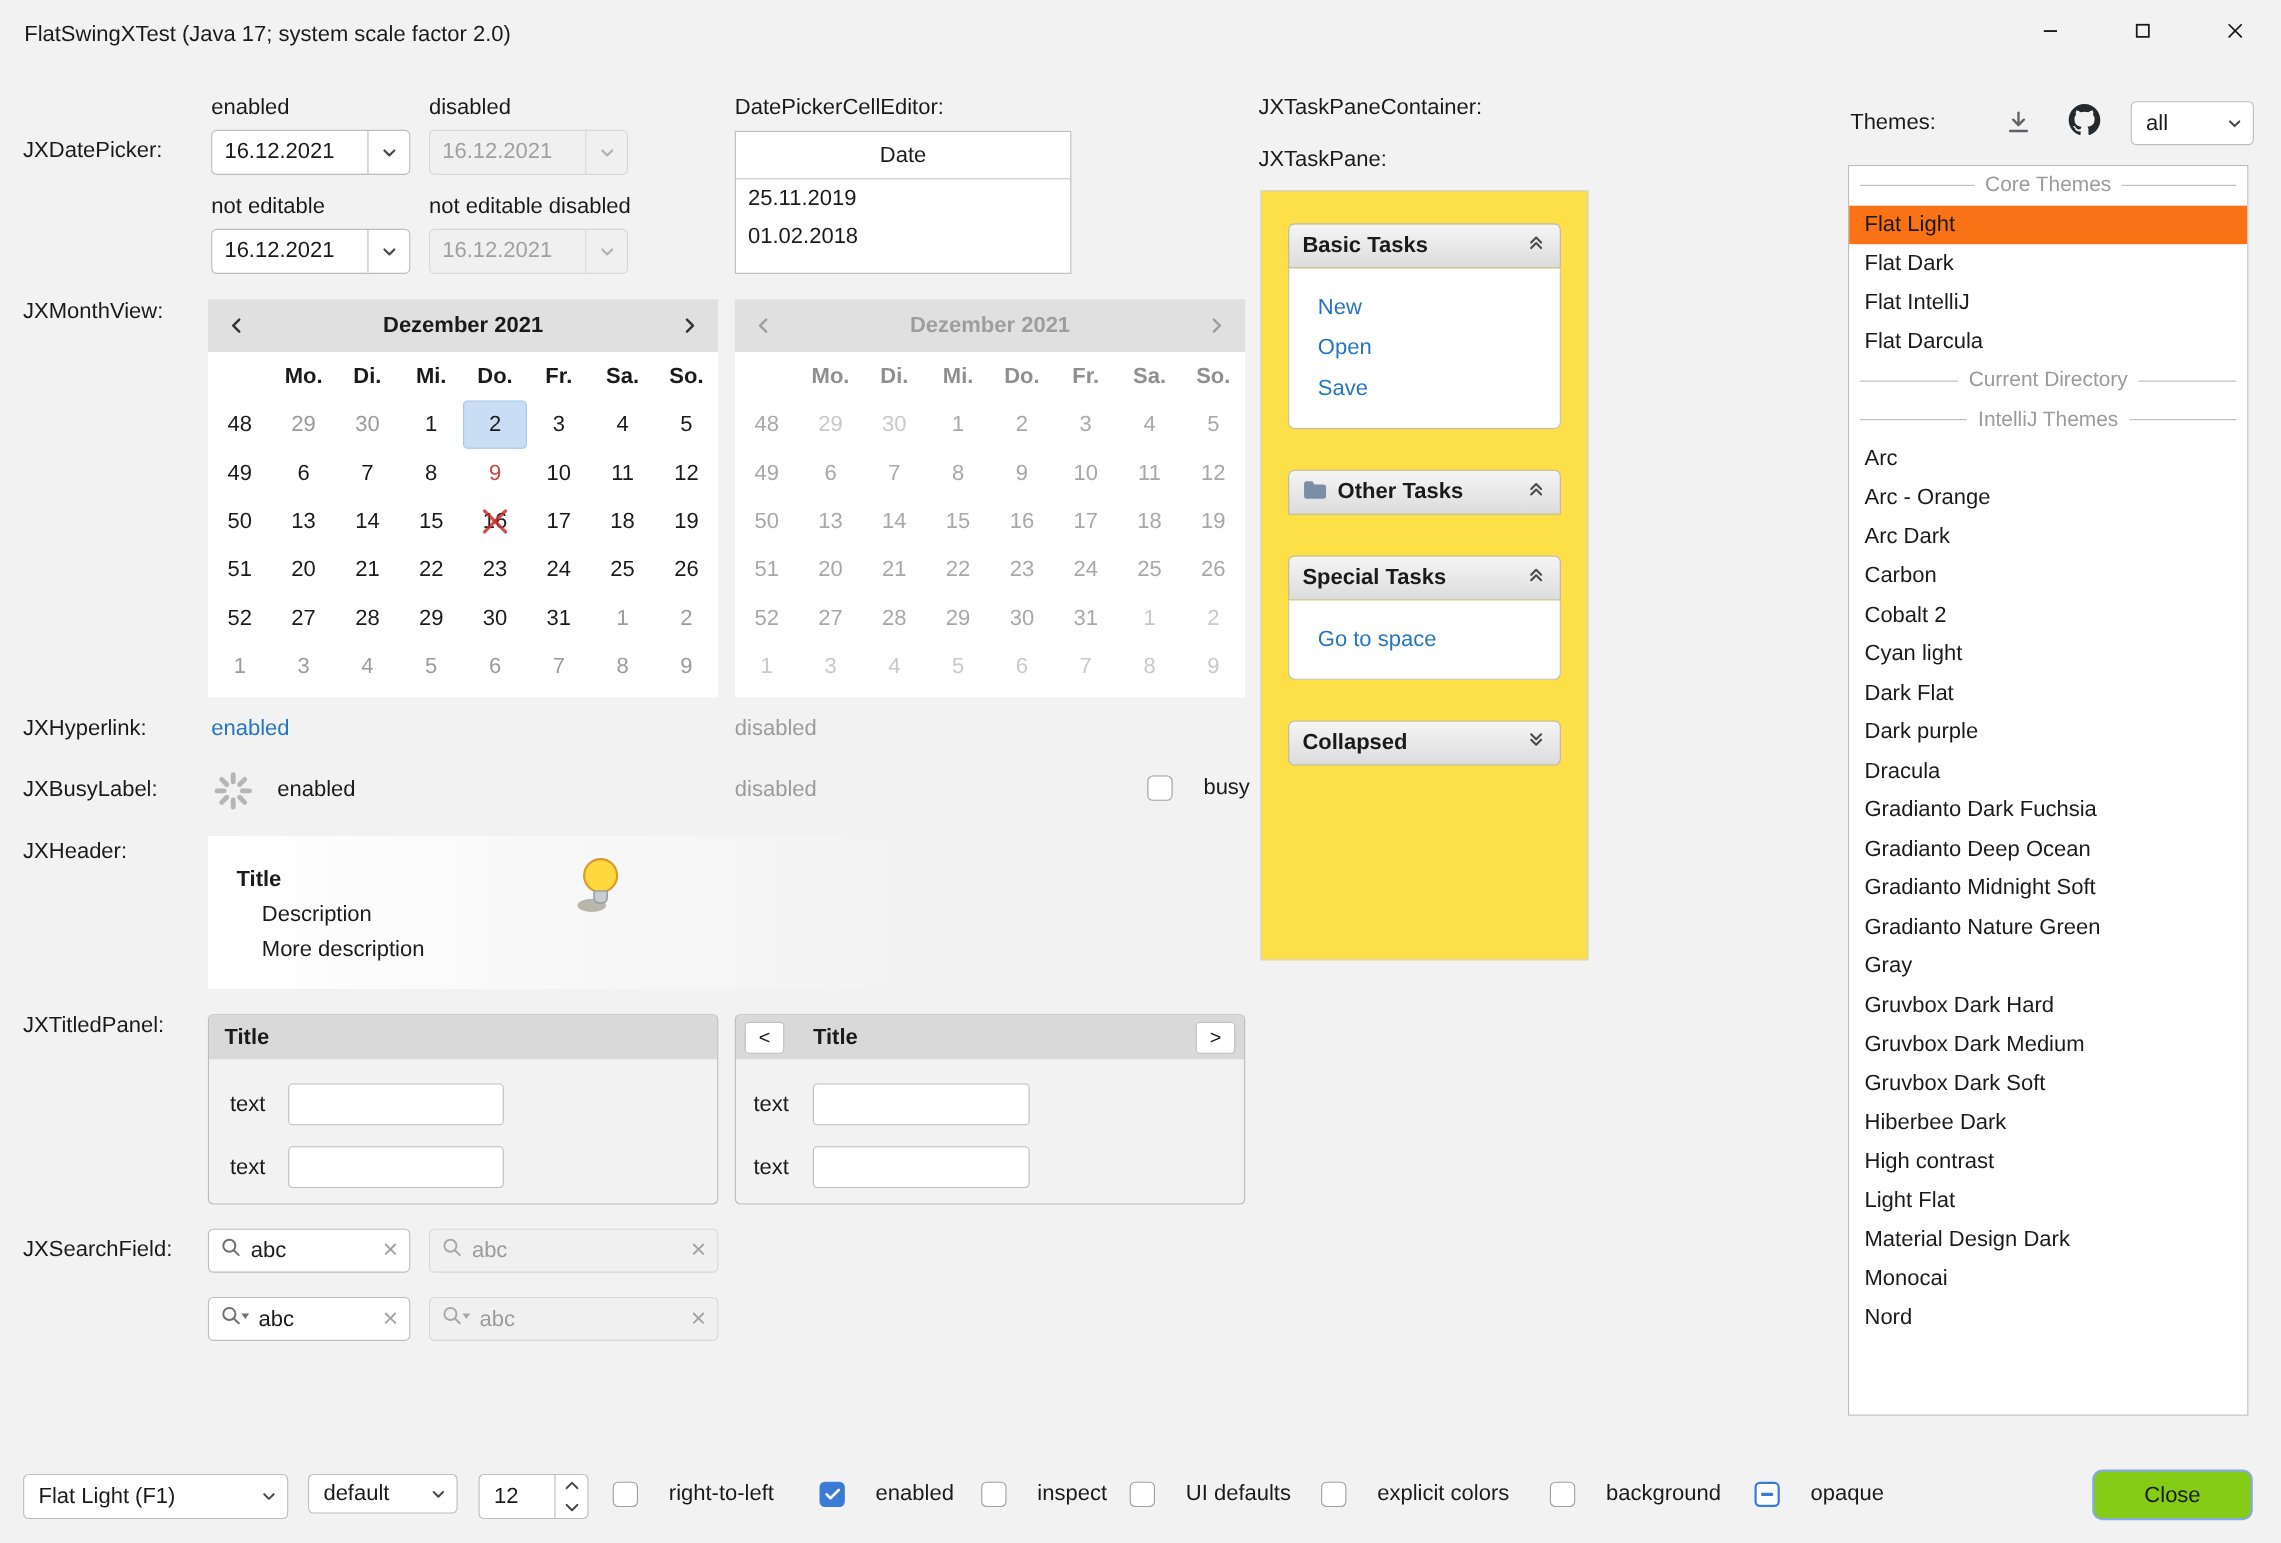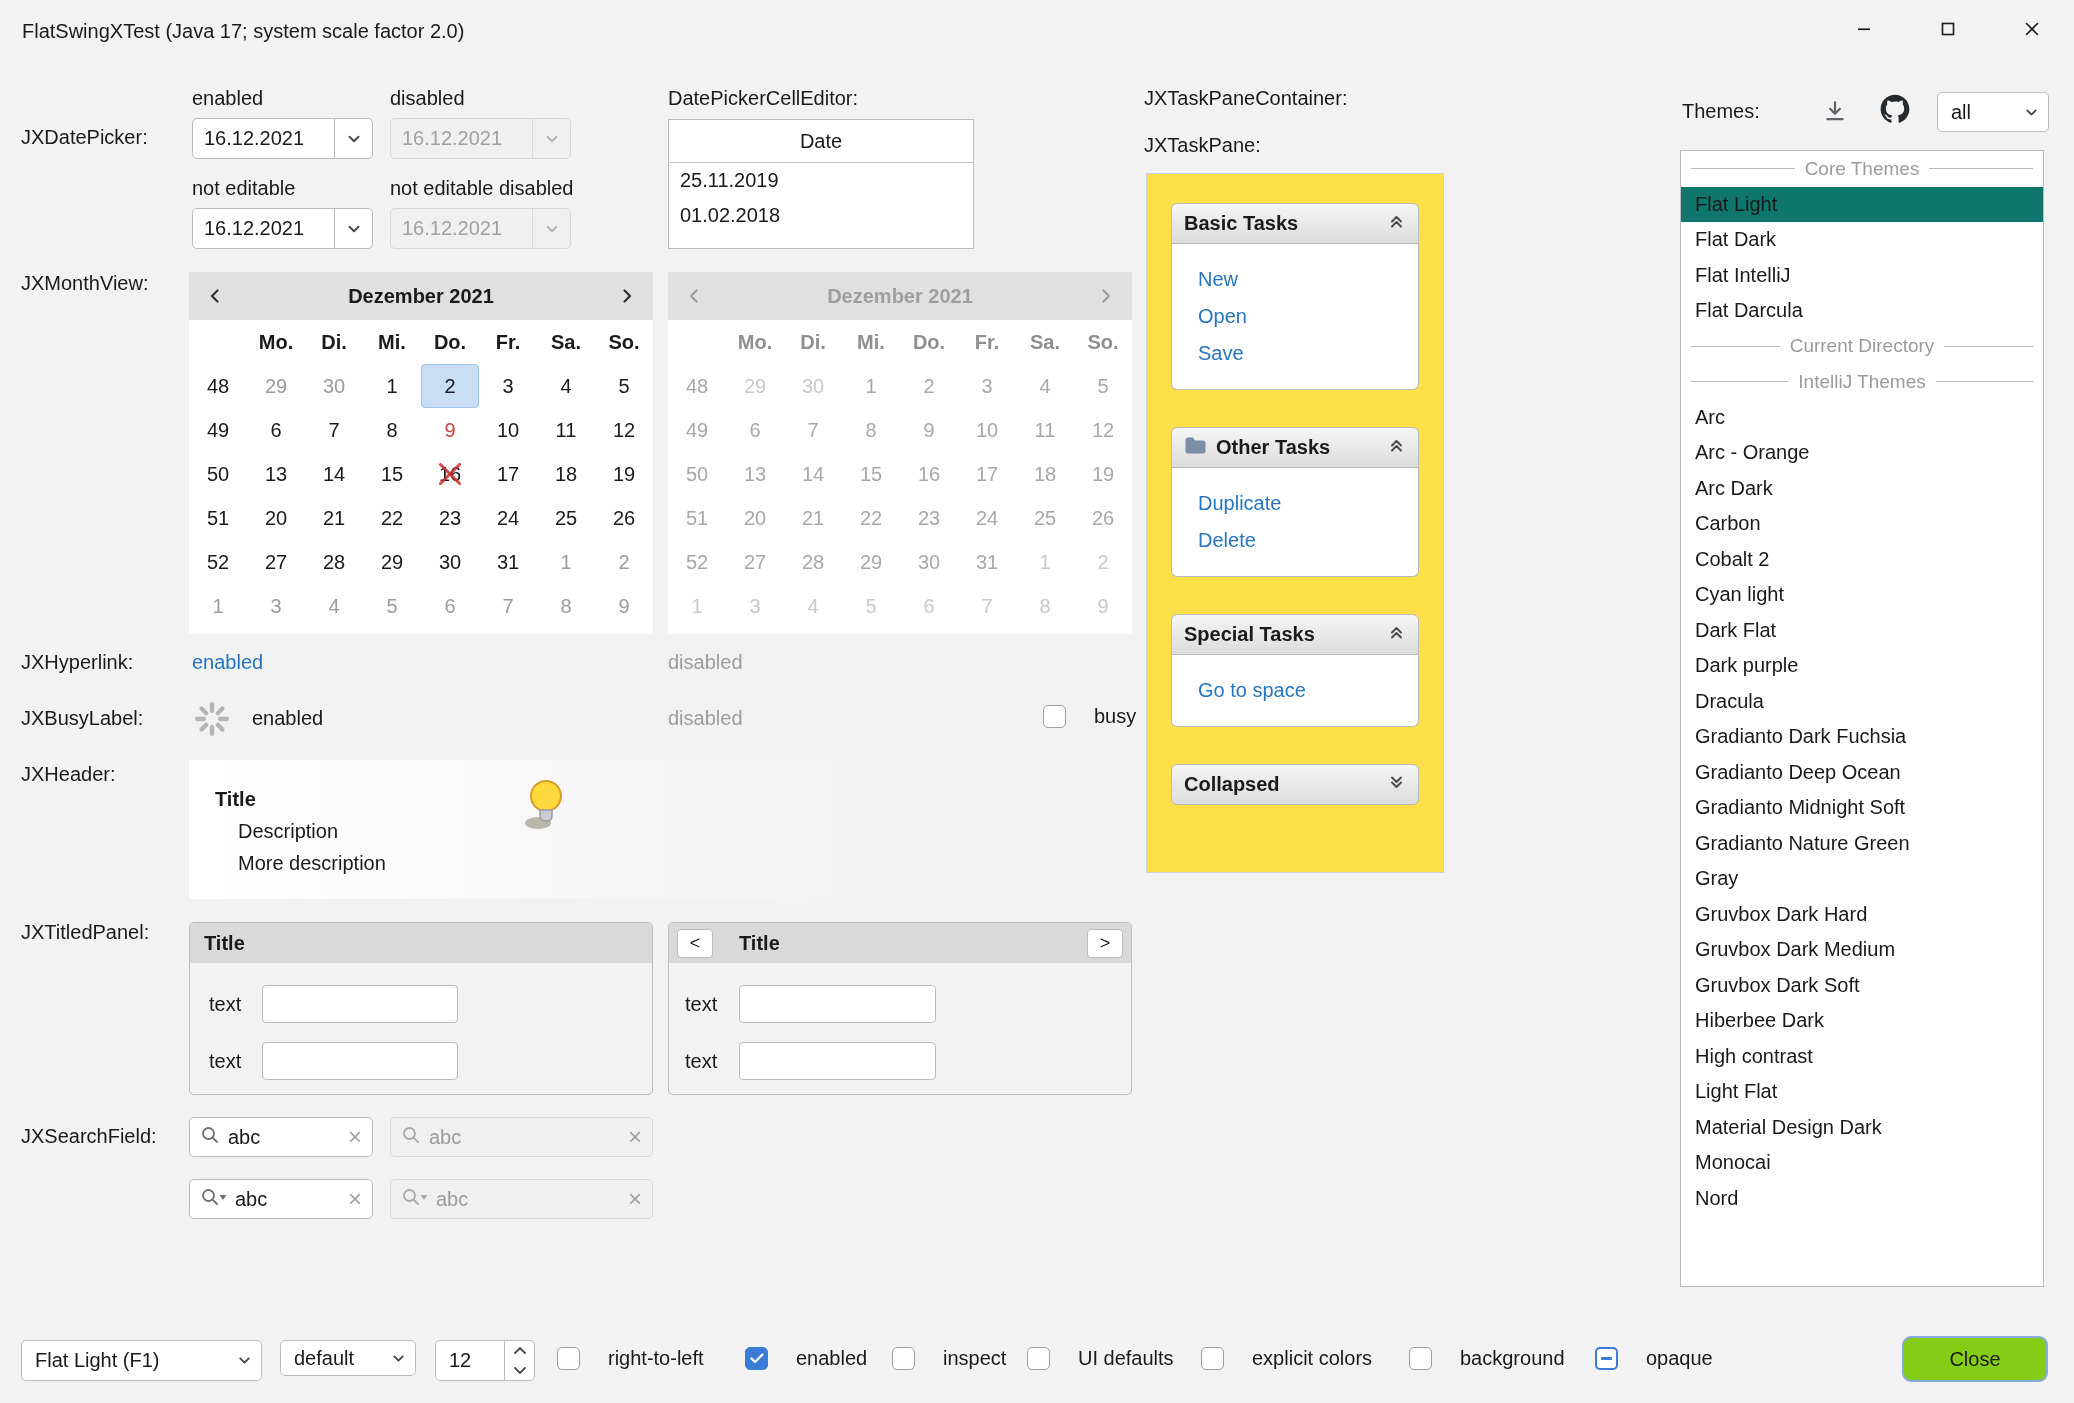--- a/index.html
+++ b/index.html
@@ -100,21 +100,21 @@
   .combo .cchev{width:34px;display:flex;align-items:center;justify-content:center;}
   .spinnerfield{position:absolute;background:#fff;border:1px solid #bcbcbc;border-radius:5px;box-sizing:border-box;display:flex;}
   .spinnerfield .sval{flex:1;display:flex;align-items:center;padding-left:13px;}
   .spinnerfield .sarrows{width:29px;border-left:1px solid #bcbcbc;display:flex;flex-direction:column;}
   .spinnerfield .sarrow{flex:1;display:flex;align-items:center;justify-content:center;}
   .closebtn{position:absolute;background:#84cc16;border:2px solid #86abe0;border-radius:9px;box-sizing:border-box;
             display:flex;align-items:center;justify-content:center;}
   
   .tlist{position:absolute;background:#fff;border:1px solid #bcbcbc;box-sizing:border-box;overflow:hidden;}
   .titem{height:35.5px;display:flex;align-items:center;padding-left:14px;box-sizing:border-box;}
-  .titem.selected{background:#0f766e;}
+  .titem.selected{background:#f97316;}
   .tsep{height:35.5px;display:flex;align-items:center;color:#9b9b9b;box-sizing:border-box;padding:0 10px;gap:10px;font-size:19px;}
   .tsep::before,.tsep::after{content:"";height:1px;background:#b9b9b9;flex:1;}
   .toolicon{position:absolute;display:flex;align-items:center;justify-content:center;}
 </style>
 </head>
 <body>
 
 <div id="app">
 
   <div class="titlebar">
@@ -452,24 +452,20 @@
         <div class="tph">
           <span class="tpicon"><svg width="22" height="18" viewBox="0 0 22 18">
               <path d="M1.5 4 q0-2.5 2.5-2.5 h5 l2 3 h8 q2.5 0 2.5 2.5 v8 q0 2.5-2.5 2.5 h-15 q-2.5 0-2.5-2.5 Z" fill="#7b8ea6"></path>
             </svg></span>
           <span class="tpt">Other Tasks</span>
           <span class="tpchev"><svg width="19" height="19" viewBox="0 0 19 19" fill="none" stroke="#4a4a4a" stroke-width="1.9" stroke-linecap="round" stroke-linejoin="round">
               <path d="M5 9.5 L9.5 5 L14 9.5"></path>
               <path d="M5 14.5 L9.5 10 L14 14.5"></path>
             </svg></span>
         </div>
-        <div class="tpbody">
-          <div class="tplink">Duplicate</div>
-          <div class="tplink">Delete</div>
-        </div>
       </div>
       <div class="taskpane">
         <div class="tph">
           <span class="tpt">Special Tasks</span>
           <span class="tpchev"><svg width="19" height="19" viewBox="0 0 19 19" fill="none" stroke="#4a4a4a" stroke-width="1.9" stroke-linecap="round" stroke-linejoin="round">
               <path d="M5 9.5 L9.5 5 L14 9.5"></path>
               <path d="M5 14.5 L9.5 10 L14 14.5"></path>
             </svg></span>
         </div>
         <div class="tpbody">

